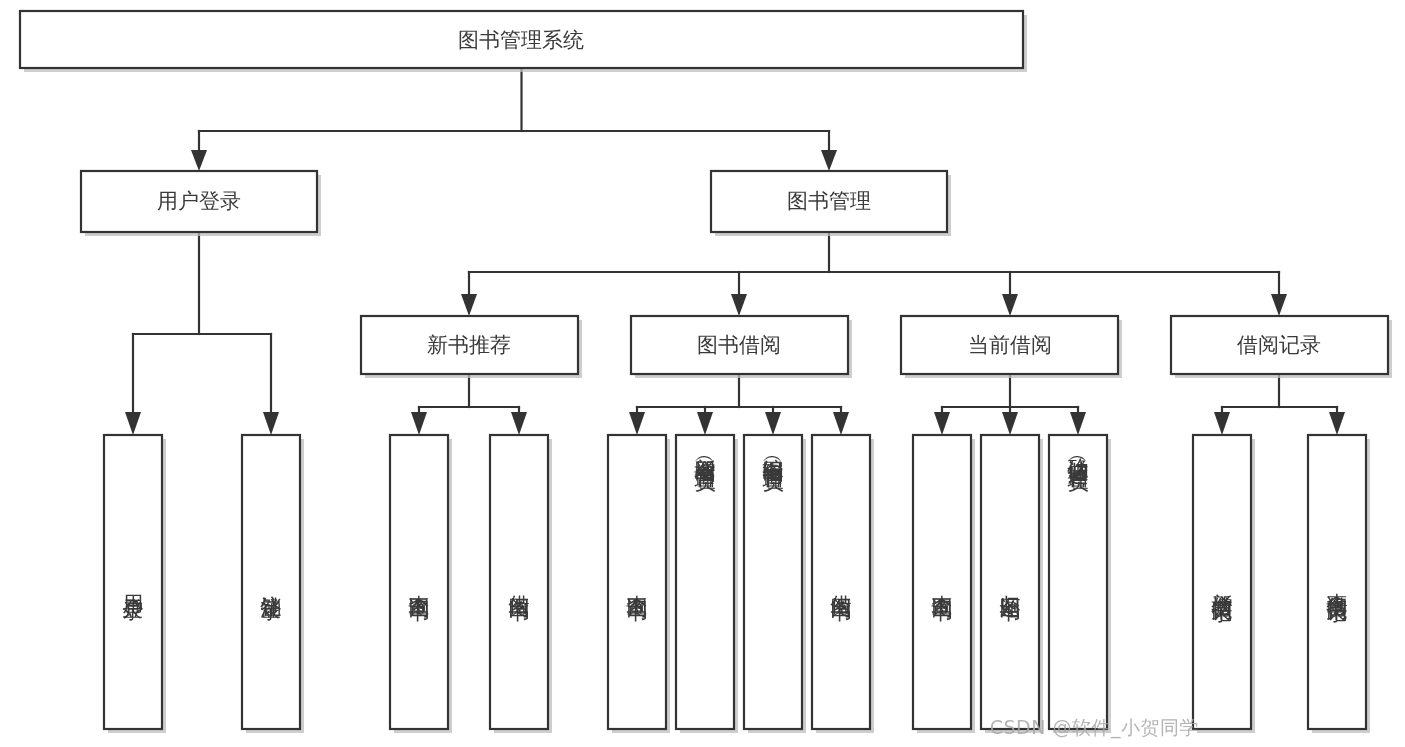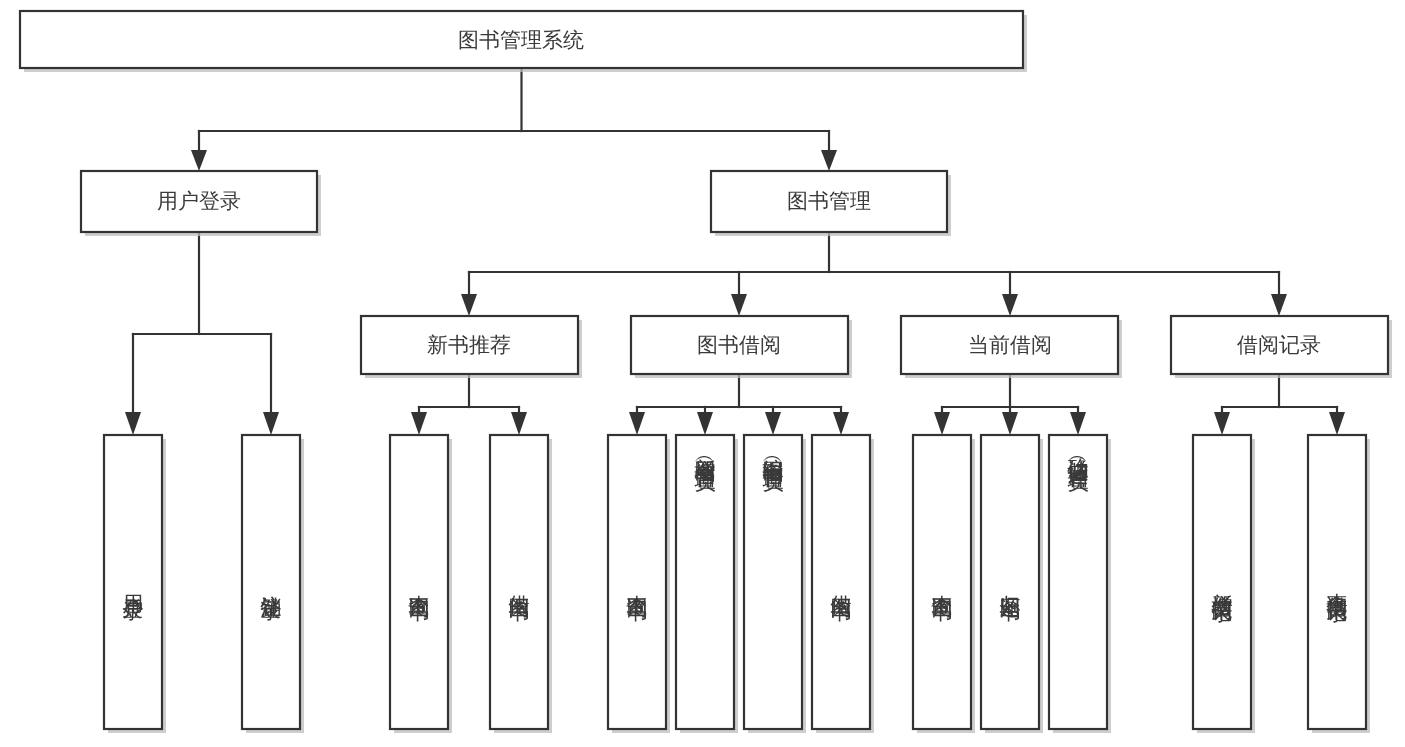--- a/index.html
+++ b/index.html
@@ -298,14 +298,15 @@
     <span class="vlabel">确认归还（管理员）</span>
   </div>
 
   <div class="vlabel-wrap" style="left:1193px; top:435px; width:58px; height:294px;">
     <span class="vlabel">新增借阅记录</span>
   </div>
   <div class="vlabel-wrap" style="left:1308px; top:435px; width:58px; height:294px;">
     <span class="vlabel">查询借阅记录</span>
   </div>
 
+  <div class="watermark">CSDN @软件_小贺同学</div>
 
 </div>
 
 </body></html>

